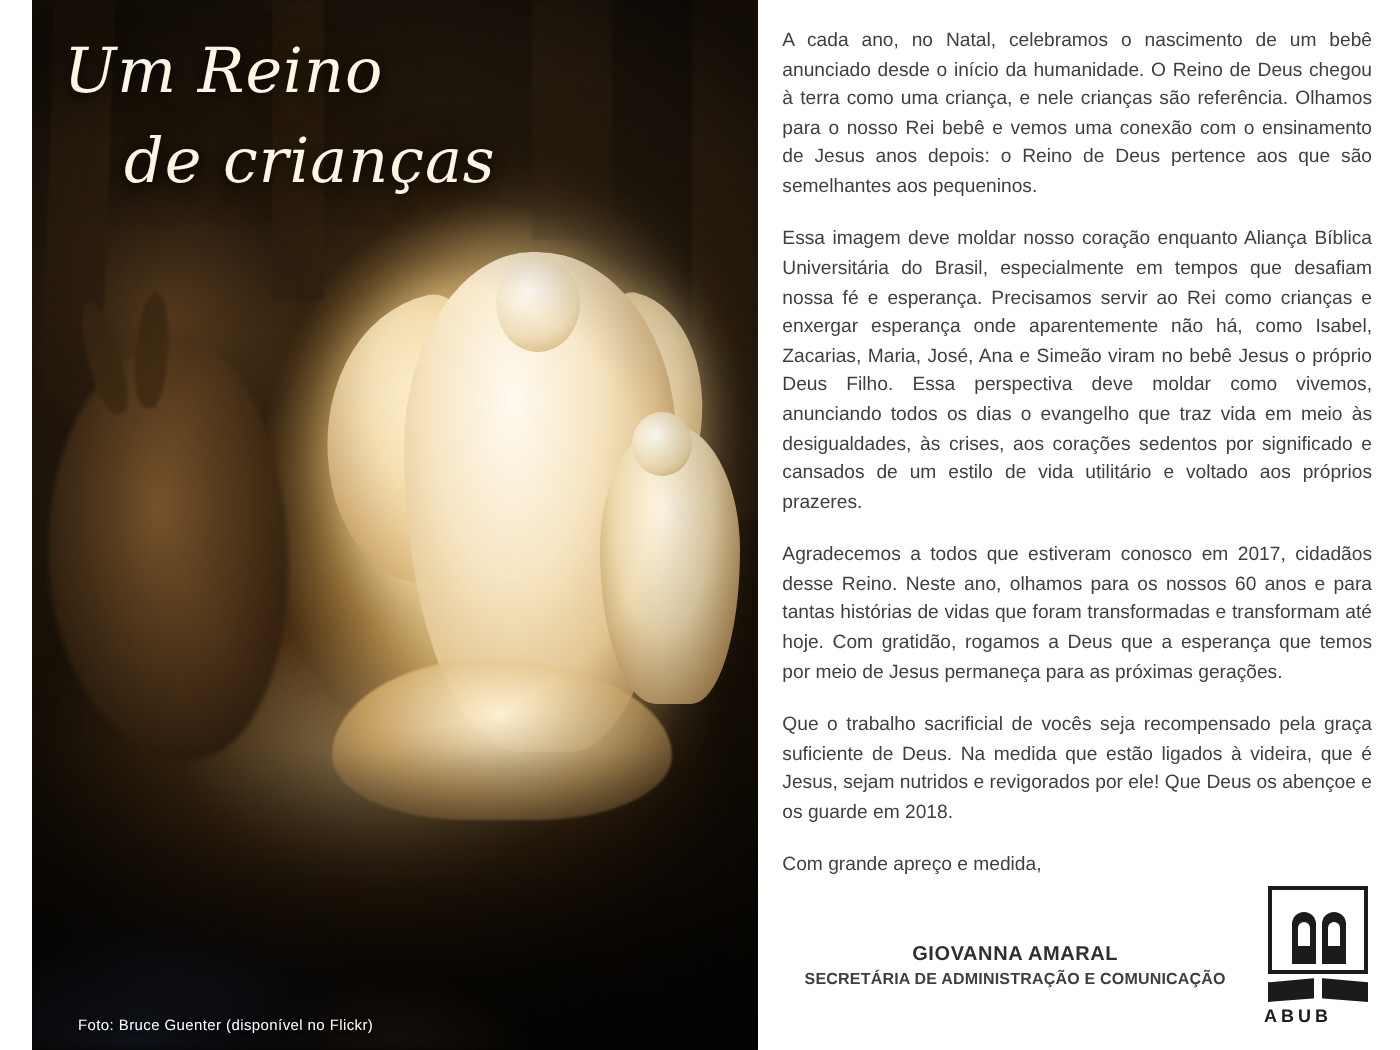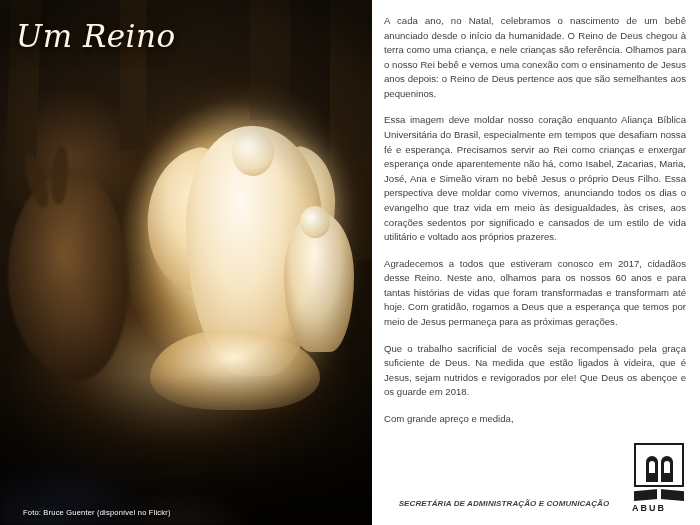--- a/index.html
+++ b/index.html
@@ -21,20 +21,21 @@
     background: #ffffff;
   }
 
   
   .image-panel {
     position: relative;
     width: 372px;
     height: 525px;
     overflow: hidden;
     background: #1a1208;
+    margin-left: 16px;
   }
   .photo {
     position: absolute;
     inset: 0;
     background:
       radial-gradient(ellipse 150px 190px at 62% 46%, rgba(255,246,214,0.97) 0%, rgba(255,233,175,0.86) 28%, rgba(226,176,92,0.55) 52%, rgba(120,78,30,0.15) 74%, rgba(0,0,0,0) 90%),
       radial-gradient(ellipse 220px 150px at 48% 72%, rgba(242,205,140,0.55) 0%, rgba(150,95,40,0.30) 45%, rgba(0,0,0,0) 80%),
       radial-gradient(ellipse 120px 120px at 18% 30%, rgba(180,120,60,0.40) 0%, rgba(40,24,10,0.2) 60%, rgba(0,0,0,0) 85%),
       linear-gradient(160deg, #3a2b17 0%, #2a1d0f 25%, #1d1408 55%, #120c05 100%);
   }
@@ -219,22 +220,21 @@
     font-weight: bold;
     color: #2f2f2f;
     letter-spacing: 0.3px;
     margin-bottom: 2px;
   }
   .sig-role {
     font-size: 8px;
     font-weight: bold;
     color: #3f3f3f;
     letter-spacing: 0.1px;
-    margin-bottom: 5px;
-    font-style: italic;
+    margin-bottom: 19px;
   }
   .sig-org {
     font-size: 8px;
     color: #3f3f3f;
   }
 
   
   .logo {
     width: 54px;
     flex: 0 0 54px;
@@ -310,36 +310,38 @@
       <div class="child-head"></div>
 
       <div class="manger"></div>
 
       <div class="foreground-blur"></div>
       <div class="vignette"></div>
     </div>
 
     <div class="headline">
       <span>Um Reino</span>
+      <span class="line2">de crianças</span>
     </div>
 
     <div class="photo-credit">Foto: Bruce Guenter (disponível no Flickr)</div>
   </div>
 
   <div class="text-panel">
     <div class="body-text">
       <p>A cada ano, no Natal, celebramos o nascimento de um bebê anunciado desde o início da humanidade. O Reino de Deus chegou à terra como uma criança, e nele crianças são referência. Olhamos para o nosso Rei bebê e vemos uma conexão com o ensinamento de Jesus anos depois: o Reino de Deus pertence aos que são semelhantes aos pequeninos.</p>
       <p>Essa imagem deve moldar nosso coração enquanto Aliança Bíblica Universitária do Brasil, especialmente em tempos que desafiam nossa fé e esperança. Precisamos servir ao Rei como crianças e enxergar esperança onde aparentemente não há, como Isabel, Zacarias, Maria, José, Ana e Simeão viram no bebê Jesus o próprio Deus Filho. Essa perspectiva deve moldar como vivemos, anunciando todos os dias o evangelho que traz vida em meio às desigualdades, às crises, aos corações sedentos por significado e cansados de um estilo de vida utilitário e voltado aos próprios prazeres.</p>
       <p>Agradecemos a todos que estiveram conosco em 2017, cidadãos desse Reino. Neste ano, olhamos para os nossos 60 anos e para tantas histórias de vidas que foram transformadas e transformam até hoje. Com gratidão, rogamos a Deus que a esperança que temos por meio de Jesus permaneça para as próximas gerações.</p>
       <p>Que o trabalho sacrificial de vocês seja recompensado pela graça suficiente de Deus. Na medida que estão ligados à videira, que é Jesus, sejam nutridos e revigorados por ele! Que Deus os abençoe e os guarde em 2018.</p>
       <p class="signoff">Com grande apreço e medida,</p>
     </div>
 
     <div class="footer">
       <div class="signature-block">
+        <div class="sig-name">GIOVANNA AMARAL</div>
         <div class="sig-role">SECRETÁRIA DE ADMINISTRAÇÃO E COMUNICAÇÃO</div>
       </div>
 
       <div class="logo">
         <div class="logo-mark">
           <div class="logo-fig"></div>
           <div class="logo-fig"></div>
         </div>
         <div class="logo-book"></div>
         <div class="logo-text">ABUB</div>

